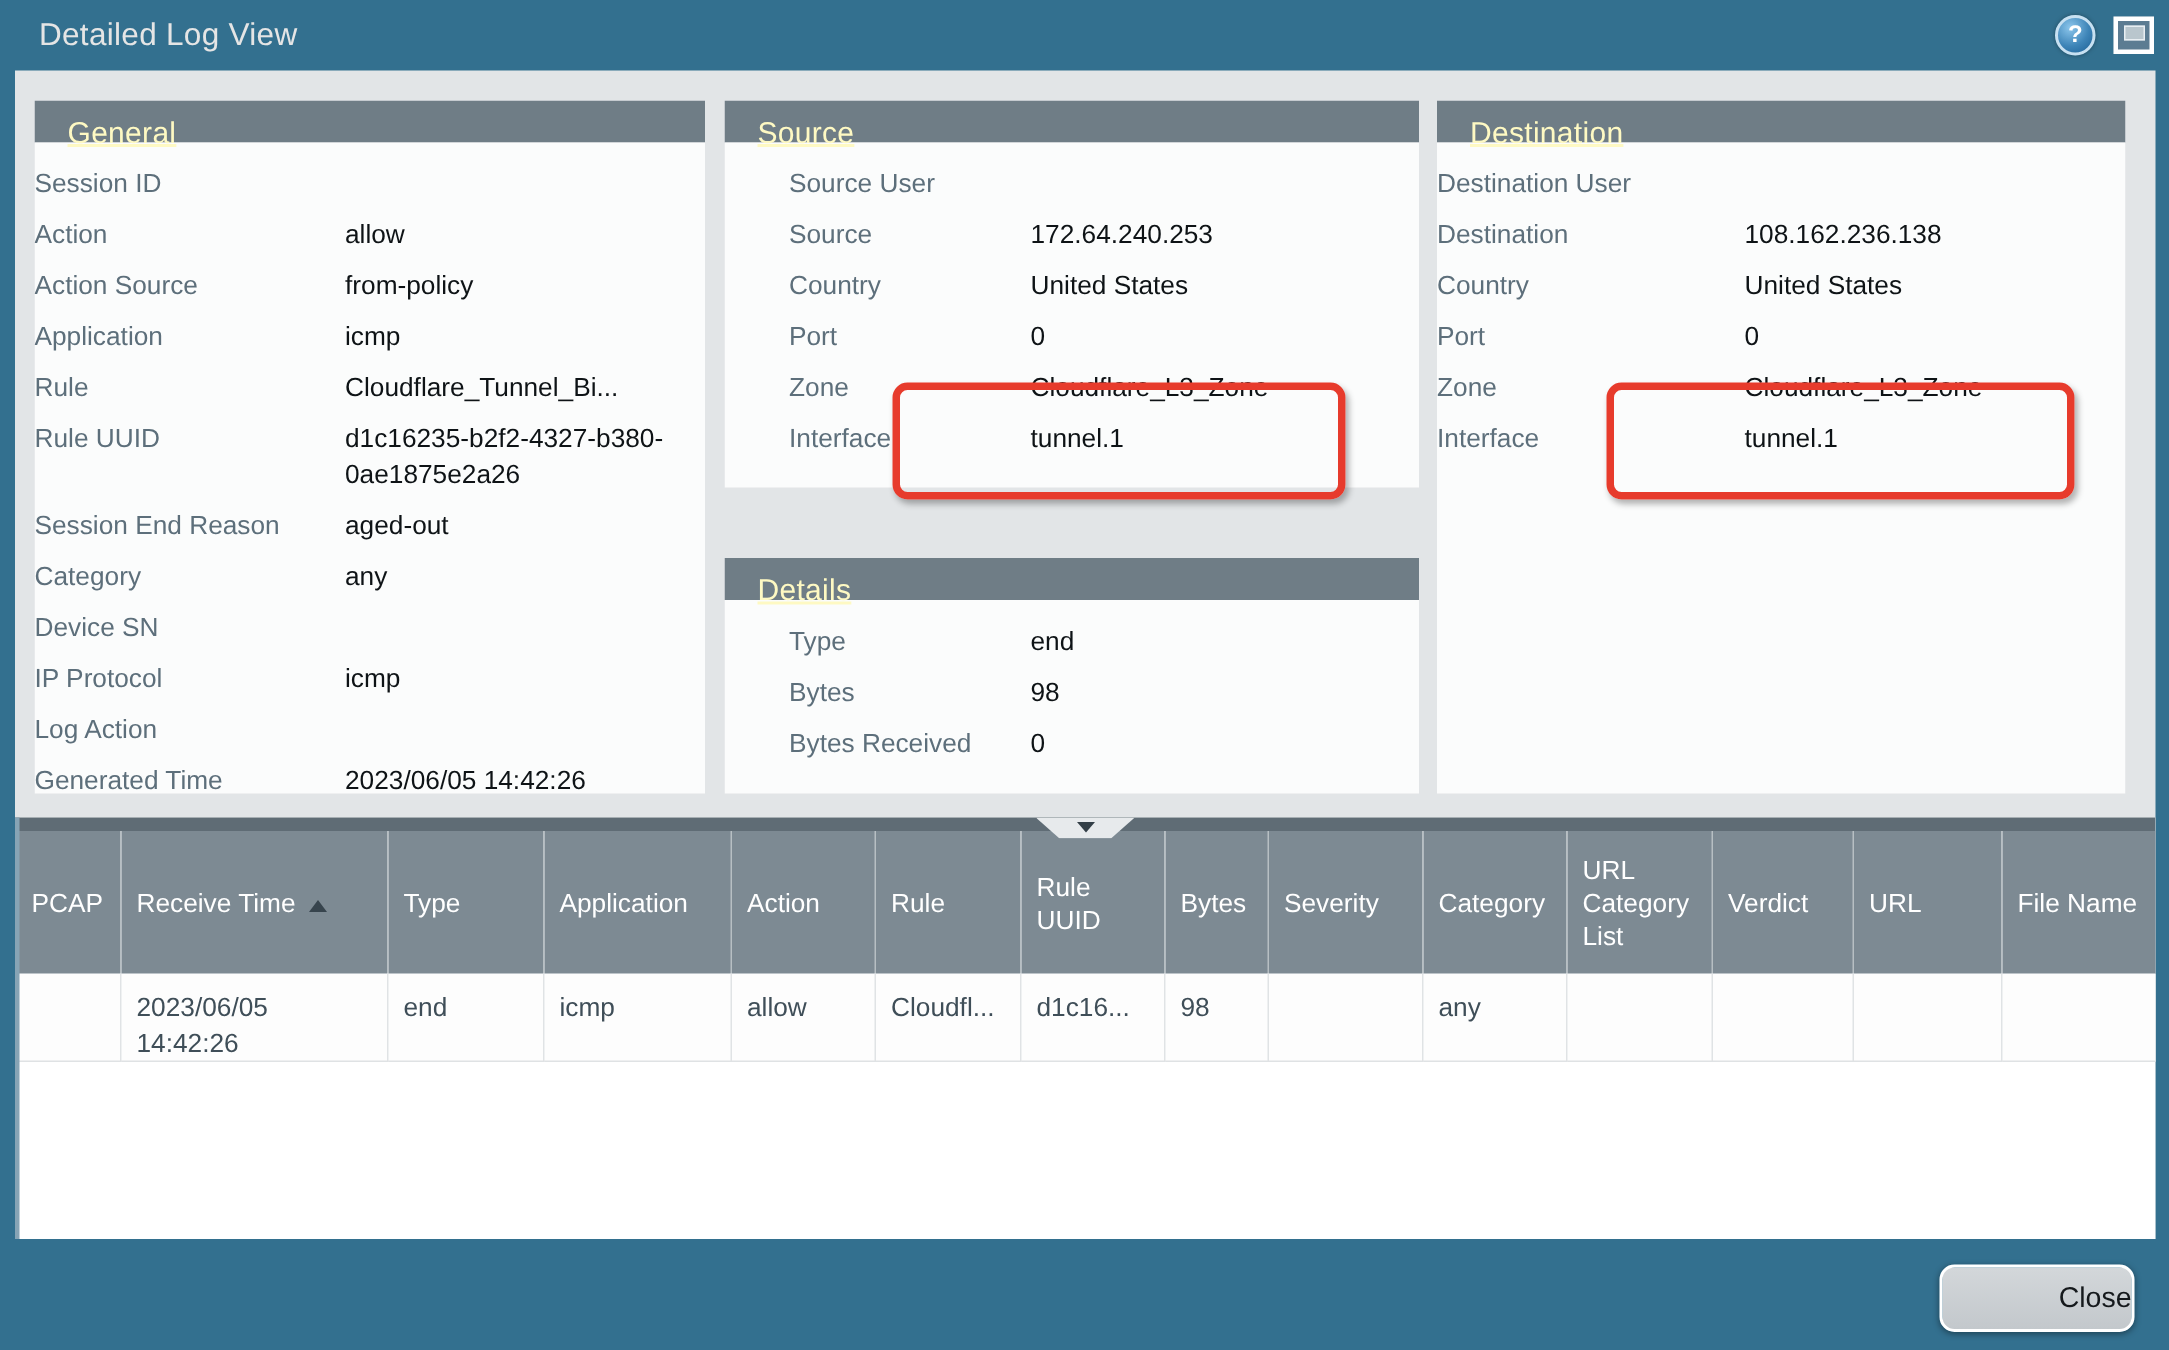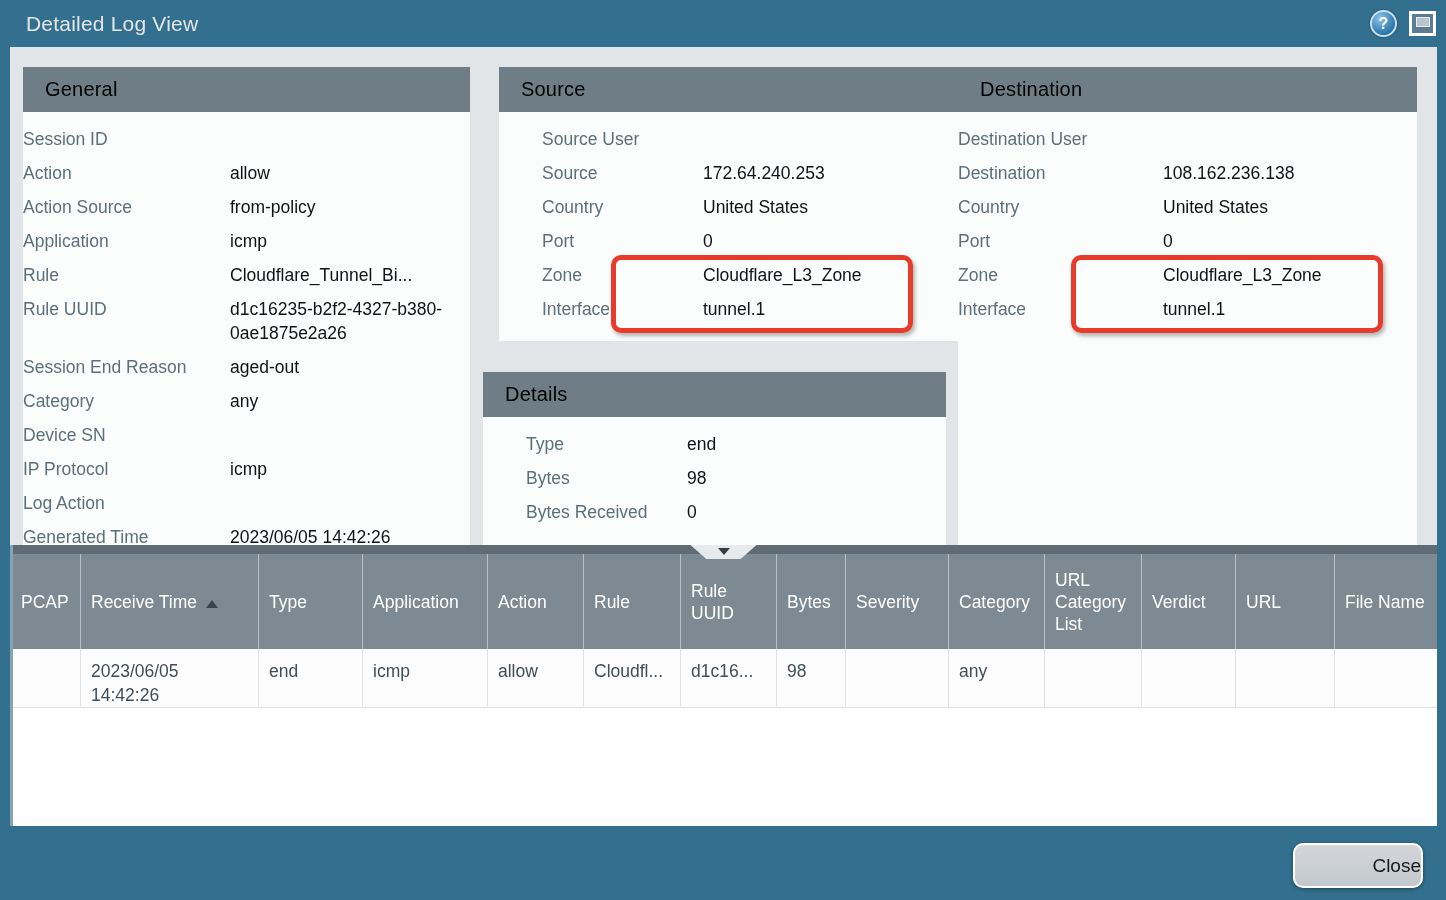--- a/index.html
+++ b/index.html
@@ -27,24 +27,24 @@
     width:27px; height:25px; border:3px solid #ffffff; background:#5c7c92;
     display:flex; justify-content:center; cursor:pointer;
   }
   .window-icon .pane { margin-top:3px; width:14px; height:10px; background:#b9c6cd; border:1px solid #e8eef2; }
 
   
   .content { position:absolute; left:10px; top:47px; width:1427px; height:779px; background:#e2e5e7; overflow:hidden; }
 
   
   .panel { position:absolute; overflow:hidden; }
-  .panel-header { height:45px; background:#6f7d86; color:#000000; font-size:20px; line-height:44px; padding-left:22px; letter-spacing:.2px; }
+  .panel-header { height:28px; background:#6f7d86; color:#fef9c3; font-size:20px; line-height:44px; padding-left:22px; letter-spacing:.2px;text-decoration:underline; }
   .panel-body { background:#fbfcfc; padding-top:10px; height:calc(100% - 44px); }
   .panel-general     { left:13px;  top:20px;  width:447px; height:478px; }
-  .panel-source      { left:473px; top:20px;  width:463px; height:274px;margin-left:16px; }
+  .panel-source      { left:473px; top:20px;  width:463px; height:274px; }
   .panel-details     { left:473px; top:325px; width:463px; height:173px; }
   .panel-destination { left:948px; top:20px;  width:459px; height:478px; }
 
   .detail-row { display:flex; padding:5px 0; line-height:24px; font-size:17.5px; }
   .lbl { flex:0 0 191px; text-align:left; color:#5d6f7b; margin-right:16px; }
   .panel-source .lbl, .panel-details .lbl { flex-basis:188px;padding-left:43px; }
   .panel-destination .lbl { flex-basis:189px; }
   .val { flex:1; color:#0e1316; overflow-wrap:break-word; padding-right:10px; }
 
   .highlight-box {

